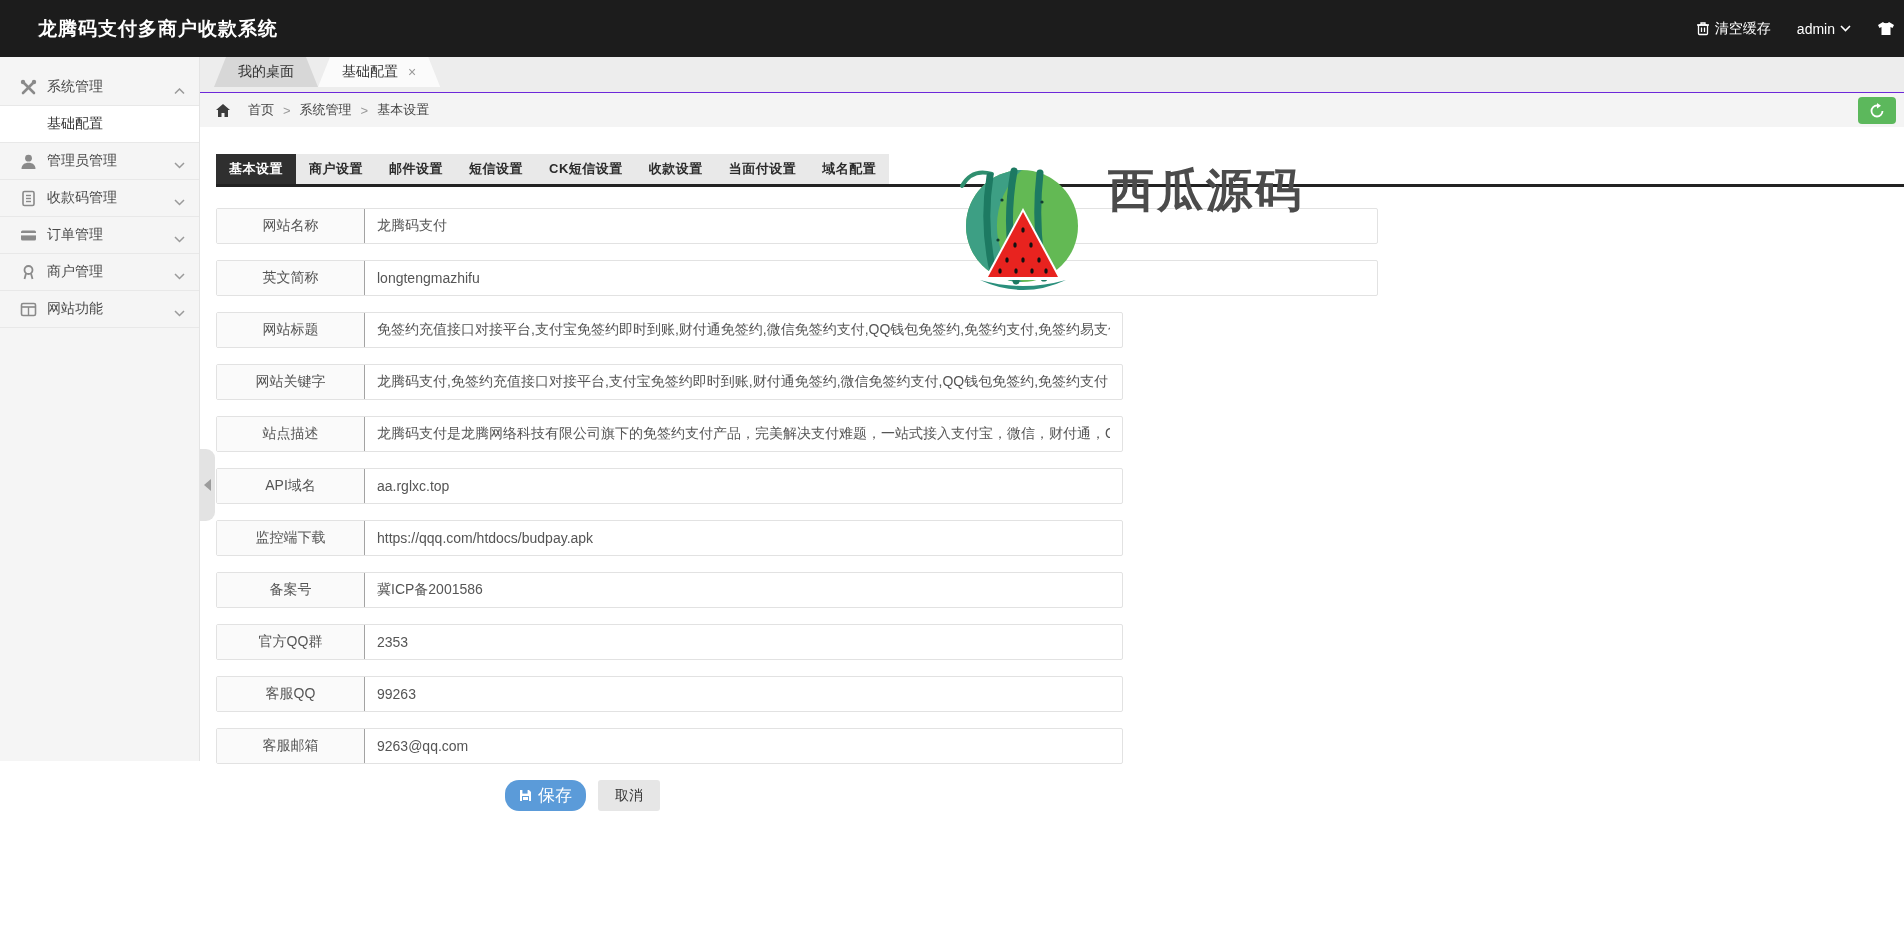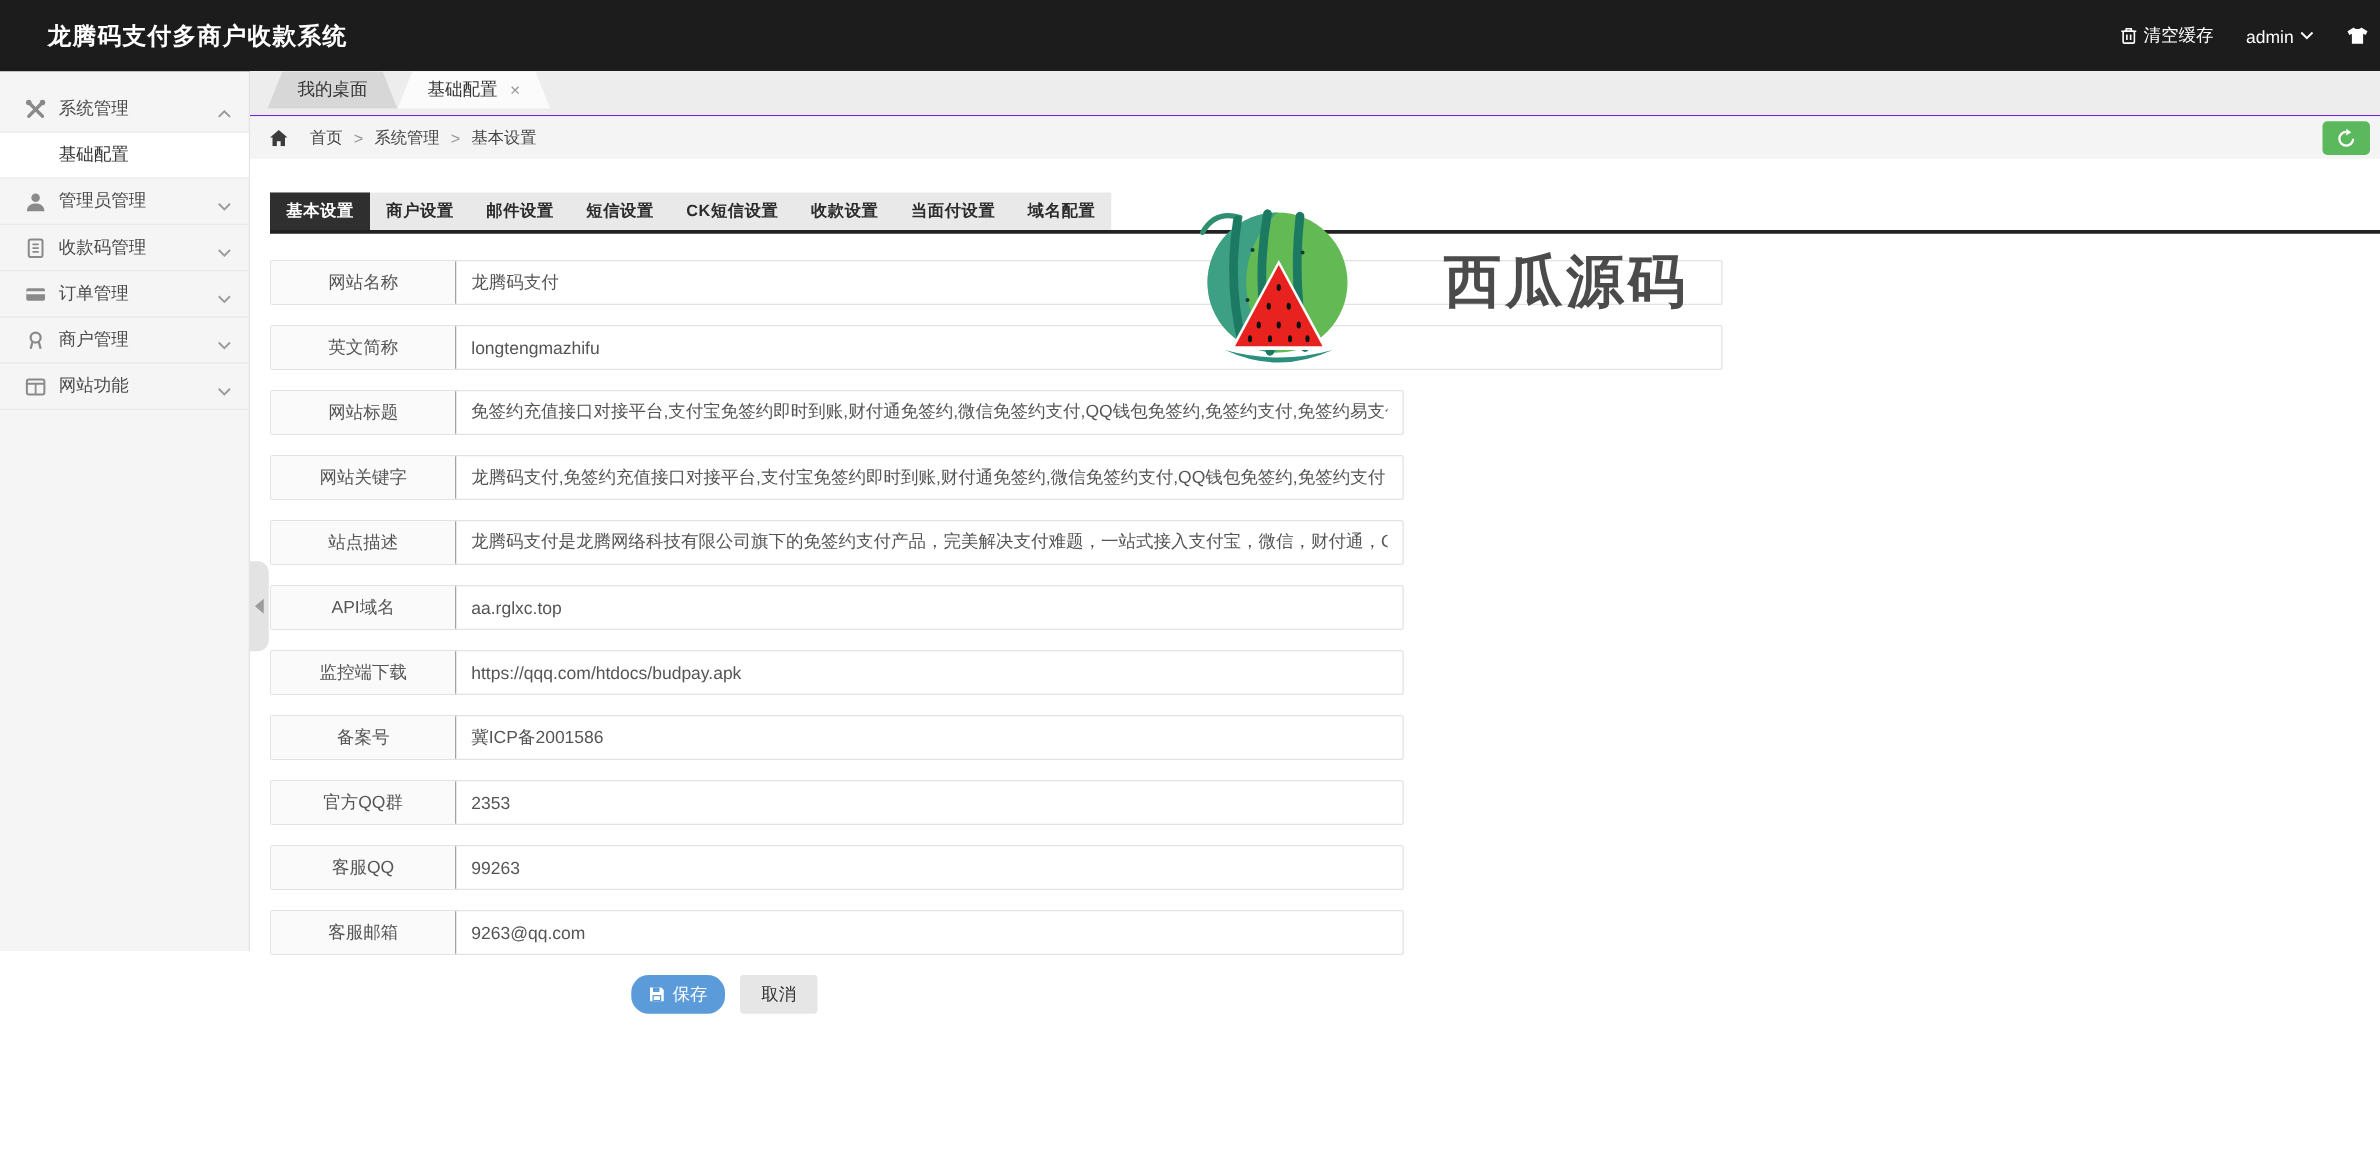--- a/index.html
+++ b/index.html
@@ -56,36 +56,36 @@
   .content { position:relative; height:795px; background:#fff; }
 
   .settab-wrap { margin:27px 0 0 16px; border-bottom:3px solid #222; display:flex; }
   .settabs { display:flex; background:#e9e9e9; }
   .settab { padding:0 13px; height:30px; line-height:30px; font-size:13px; font-weight:bold;
     color:#2b2b2b; cursor:pointer; white-space:nowrap; letter-spacing:.5px; }
   .settab.active { background:#2f2f2f; color:#fff; }
 
   
   .watermark { position:absolute; left:752px; top:6px; height:132px; display:flex;
-    align-items:center; z-index:5; pointer-events:none;gap:47px; }
+    align-items:flex-start; z-index:5; pointer-events:none; }
   .watermark .brand { margin-left:14px; font-size:46px; font-weight:900; color:#4b4b4b; letter-spacing:3px; }
 
   
   .form { margin:21px 0 0 16px; }
   .frow { display:flex; align-items:stretch; height:36px; margin-bottom:16px;
     border:1px solid #e2e2e2; border-radius:2px; background:#fff; width:907px; }
   .frow.wide { width:1162px; }
   .flabel { width:148px; flex:0 0 auto; background:#fafafa; border-right:1px solid #a3a3a3;
     display:flex; align-items:center; justify-content:center; font-size:14px; color:#555; }
   .finput { flex:1; border:none; outline:none; padding:0 12px; font-size:14px; color:#555;
     font-family:"Liberation Sans","DejaVu Sans",sans-serif; background:transparent; min-width:0; }
 
   .btnrow { display:flex; gap:12px; padding-left:289px; margin-top:16px; }
   .btn-save { display:flex; align-items:center; gap:6px; background:#5b9bd9; color:#fff;
-    border:none; border-radius:14px; padding:0 14px; height:31px; font-size:14px; cursor:pointer; }
+    border:none; border-radius:14px; padding:0 14px; height:31px; font-size:17px; cursor:pointer; }
   .btn-cancel { background:#e6e6e6; color:#333; border:none; border-radius:3px;
     padding:0 17px; height:31px; font-size:14px; cursor:pointer; }
 </style>
 </head>
 <body>
 
 <div class="topbar">
   <div class="topbar-title">龙腾码支付多商户收款系统</div>
   <div class="topbar-right">
     <div class="topbar-item">

